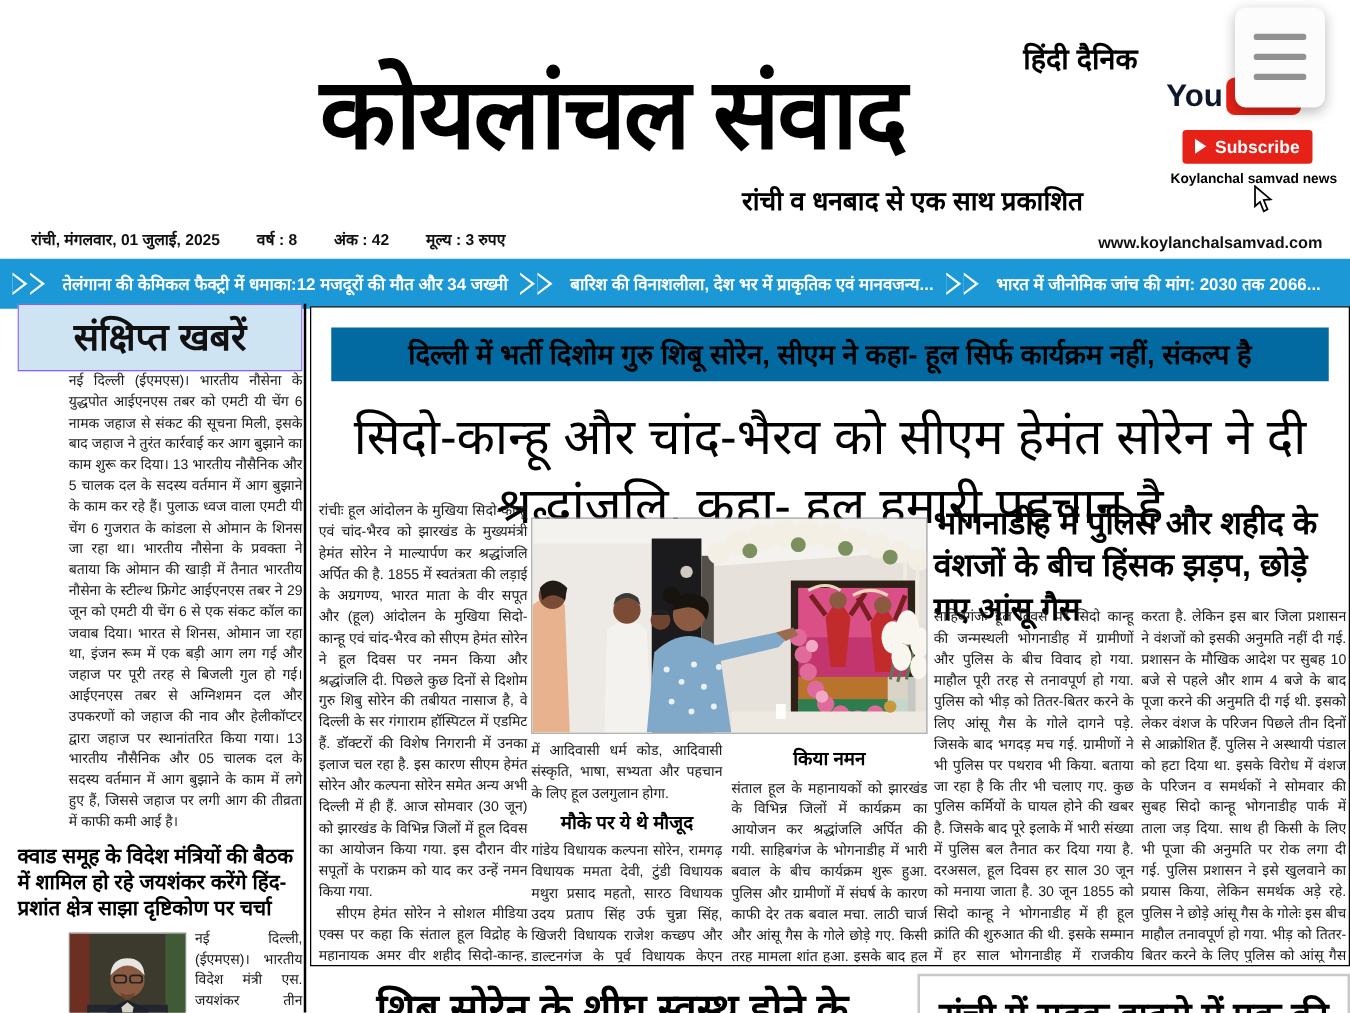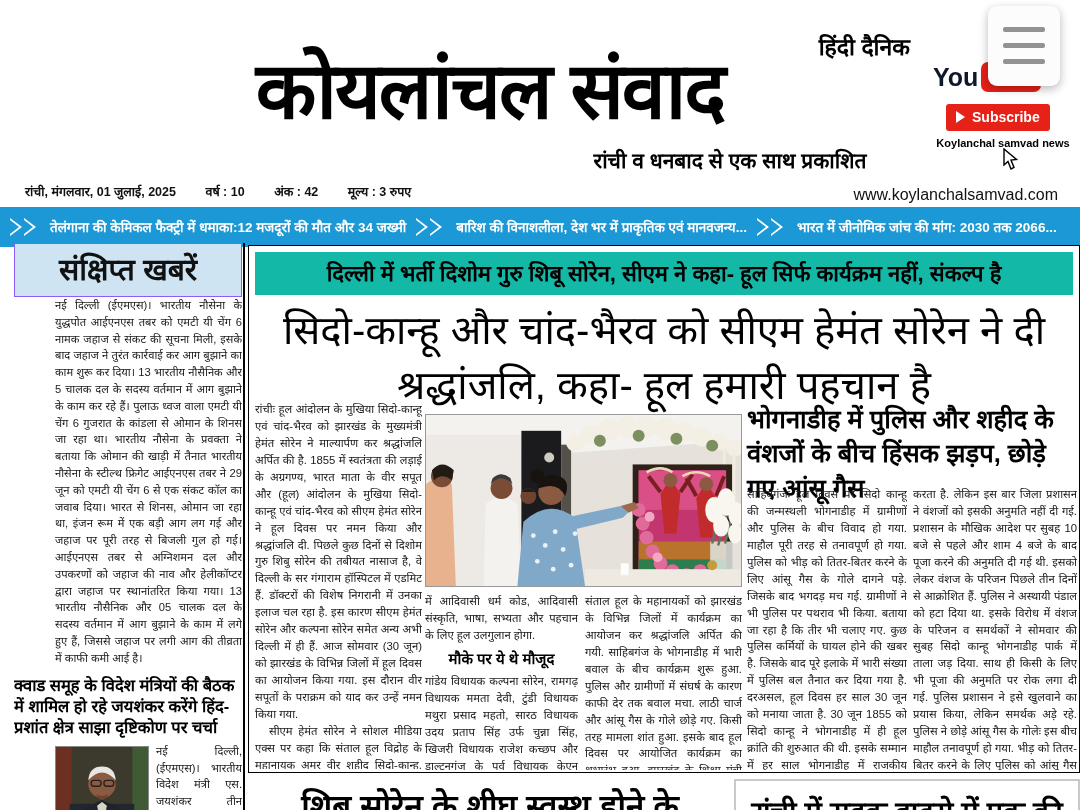--- a/index.html
+++ b/index.html
@@ -32,21 +32,21 @@
   
   .menu-card { left:988px; top:6px; width:72px; height:80px; background:#fcfcfc;
     border-radius:9px; box-shadow:0 3px 10px rgba(0,0,0,.28); cursor:pointer; }
   .menu-card .bar { position:absolute; left:15px; width:42px; height:5px;
     background:#929292; border-radius:2px; }
   .menu-card .b1{top:21px} .menu-card .b2{top:37px} .menu-card .b3{top:53px}
 
   
   .dateline { left:25px; top:183px; font-size:12.5px; font-weight:700; color:#111; }
   .dateline span { margin-right:26px; }
-  .website { right:22px; top:186px; font-size:16px; font-weight:400; color:#111; }
+  .website { right:22px; top:186px; font-size:13px; font-weight:700; color:#111; }
 
   
   .ticker { left:0; top:207px; width:1080px; height:40px; background:#1b98d5;
     display:flex; align-items:center; overflow:hidden; }
   .tick-sep { position:relative; width:34px; height:23px; flex:0 0 auto; margin:0 6px 0 10px; }
   .tick-sep i { position:absolute; top:2px; width:0; height:0;
     border-top:9.5px solid transparent; border-bottom:9.5px solid transparent;
     border-left:12px solid #fff; }
   .tick-sep i::after { content:""; position:absolute; left:-12px; top:-7px; width:0; height:0;
     border-top:7px solid transparent; border-bottom:7px solid transparent;
@@ -60,21 +60,21 @@
     font-size:30px; font-weight:900; padding:4px 0 7px; }
   .brief-h { font-size:16.5px; font-weight:900; line-height:1.3; margin:8px 0 4px; color:#000; }
   .brief-b { font-size:11.2px; line-height:1.5; text-align:justify; color:#1a1a1a;margin-left:41px; }
   .jphoto { float:left; width:94px; height:100px; margin:3px 7px 2px 0;
     border:1px solid #888; }
   .vrule { left:243px; top:243px; width:2px; height:567px; background:#000; }
 
   
   .main-box { left:248px; top:245px; width:832px; height:528px;
     border:1.5px solid #000; background:#fff; }
-  .kicker { margin:6px; background:#14b8a6; text-align:center;
+  .kicker { margin:16px; background:#0369a1; text-align:center;
     font-size:22px; font-weight:900; padding:5px 0 8px; color:#000; }
   .main-head { text-align:center; font-size:40px; font-weight:400;
     line-height:1.37; padding:2px 8px; color:#000; }
   .bodytxt { position:absolute; font-size:11.3px; line-height:1.5;
     text-align:justify; color:#1a1a1a; overflow:hidden; }
   .bodytxt p + p { text-indent:14px; }
   .col1 { left:6px; top:155px; width:167px; height:368px; }
   .photo-fr { position:absolute; left:176px; top:168px; width:317px; height:173px;
     border:1px solid #999; overflow:hidden; }
   .col2 { left:176px; top:347px; width:153px; height:177px; }
@@ -114,21 +114,21 @@
 </svg>
 
 <div class="abs menu-card">
   <span class="bar b1"></span>
   <span class="bar b2"></span>
   <span class="bar b3"></span>
 </div>
 
 <div class="abs dateline">
   <span>रांची, मंगलवार, 01 जुलाई, 2025</span>
-  <span>वर्ष : 10</span>
+  <span>वर्ष : 8</span>
   <span>अंक : 42</span>
   <span>मूल्य : 3 रुपए</span>
 </div>
 <div class="abs website">www.koylanchalsamvad.com</div>
 
 <div class="ticker abs">
   <span class="tick-sep">
       <i class="c1"></i>
       <i class="c2"></i>
     </span>
@@ -284,20 +284,21 @@
   </svg>
 
   <div class="bodytxt col2">
     <p>में आदिवासी धर्म कोड, आदिवासी संस्कृति, भाषा, सभ्यता और पहचान के लिए हूल उलगुलान होगा.</p>
     <div class="subhead">मौके पर ये थे मौजूद</div>
     <p>गांडेय विधायक कल्पना सोरेन, रामगढ़ विधायक ममता देवी, टुंडी विधायक मथुरा प्रसाद महतो, सारठ विधायक उदय प्रताप सिंह उर्फ चुन्ना सिंह, खिजरी विधायक राजेश कच्छप और डाल्टनगंज के पूर्व विधायक केएन त्रिपाठी मौके पर उपस्थित थे.</p>
 
   </div>
 
   <div class="bodytxt col3">
+    <div class="subhead">किया नमन</div>
     <p>संताल हूल के महानायकों को झारखंड के विभिन्न जिलों में कार्यक्रम का आयोजन कर श्रद्धांजलि अर्पित की गयी. साहिबगंज के भोगनाडीह में भारी बवाल के बीच कार्यक्रम शुरू हुआ. पुलिस और ग्रामीणों में संघर्ष के कारण काफी देर तक बवाल मचा. लाठी चार्ज और आंसू गैस के गोले छोड़े गए. किसी तरह मामला शांत हुआ. इसके बाद हूल दिवस पर आयोजित कार्यक्रम का शुभारंभ हुआ. झारखंड के शिक्षा मंत्री रामदास सोरेन ने साहिबगंज को करोड़ों की सौगात दी.</p>
   </div>
 
   <div class="side-head">भोगनाडीह में पुलिस और शहीद के वंशजों के बीच हिंसक झड़प, छोड़े गए आंसू गैस</div>
   <div class="bodytxt scol1">साहिबगंजः हूल दिवस पर सिदो कान्हू की जन्मस्थली भोगनाडीह में ग्रामीणों और पुलिस के बीच विवाद हो गया. माहौल पूरी तरह से तनावपूर्ण हो गया. पुलिस को भीड़ को तितर-बितर करने के लिए आंसू गैस के गोले दागने पड़े. जिसके बाद भगदड़ मच गई. ग्रामीणों ने भी पुलिस पर पथराव भी किया. बताया जा रहा है कि तीर भी चलाए गए. कुछ पुलिस कर्मियों के घायल होने की खबर है. जिसके बाद पूरे इलाके में भारी संख्या में पुलिस बल तैनात कर दिया गया है. दरअसल, हूल दिवस हर साल 30 जून को मनाया जाता है. 30 जून 1855 को सिदो कान्हू ने भोगनाडीह में ही हूल क्रांति की शुरुआत की थी. इसके सम्मान में हर साल भोगनाडीह में राजकीय कार्यक्रम का आयोजन भी किया जाता है. सिदो कान्हू हूल फाउंडेशन और अतु मांझी बैसी के बैनर तले भोगनाडीह में हर साल पंडाल लगाया जाता है. हूल दिवस पर वंशज मंडल मुर्मू के परिजन और परिवार के अन्य सदस्य सिदो कान्हू की पूजा करते हैं और गंगा के पवित्र जल में स्नान कराते हैं. उसके बाद ही मुख्यमंत्री या कोई अन्य पूजा व माल्यार्पण</div>
   <div class="bodytxt scol2">करता है. लेकिन इस बार जिला प्रशासन ने वंशजों को इसकी अनुमति नहीं दी गई. प्रशासन के मौखिक आदेश पर सुबह 10 बजे से पहले और शाम 4 बजे के बाद पूजा करने की अनुमति दी गई थी. इसको लेकर वंशज के परिजन पिछले तीन दिनों से आक्रोशित हैं. पुलिस ने अस्थायी पंडाल को हटा दिया था. इसके विरोध में वंशज के परिजन व समर्थकों ने सोमवार की सुबह सिदो कान्हू भोगनाडीह पार्क में ताला जड़ दिया. साथ ही किसी के लिए भी पूजा की अनुमति पर रोक लगा दी गई. पुलिस प्रशासन ने इसे खुलवाने का प्रयास किया, लेकिन समर्थक अड़े रहे. पुलिस ने छोड़े आंसू गैस के गोलेः इस बीच माहौल तनावपूर्ण हो गया. भीड़ को तितर-बितर करने के लिए पुलिस को आंसू गैस के गोले दागने पड़े. जिससे भगदड़ मच गई. समर्थकों ने पुलिस पर पथराव व तीर भी चलाए. बताया जा रहा है कि तीर व पथराव से तीन से चार पुलिस कर्मी घायल हुए हैं. सभी को इलाज के लिए भेजा गया है. घटना के बाद पूरे इलाके में पुलिस बल तैनात कर दिया गया है.</div>
 </div>
 
 <div class="abs bottom-left-head">शिबू सोरेन के शीघ्र स्वस्थ होने के</div>
 <div class="abs bottom-right-box">

